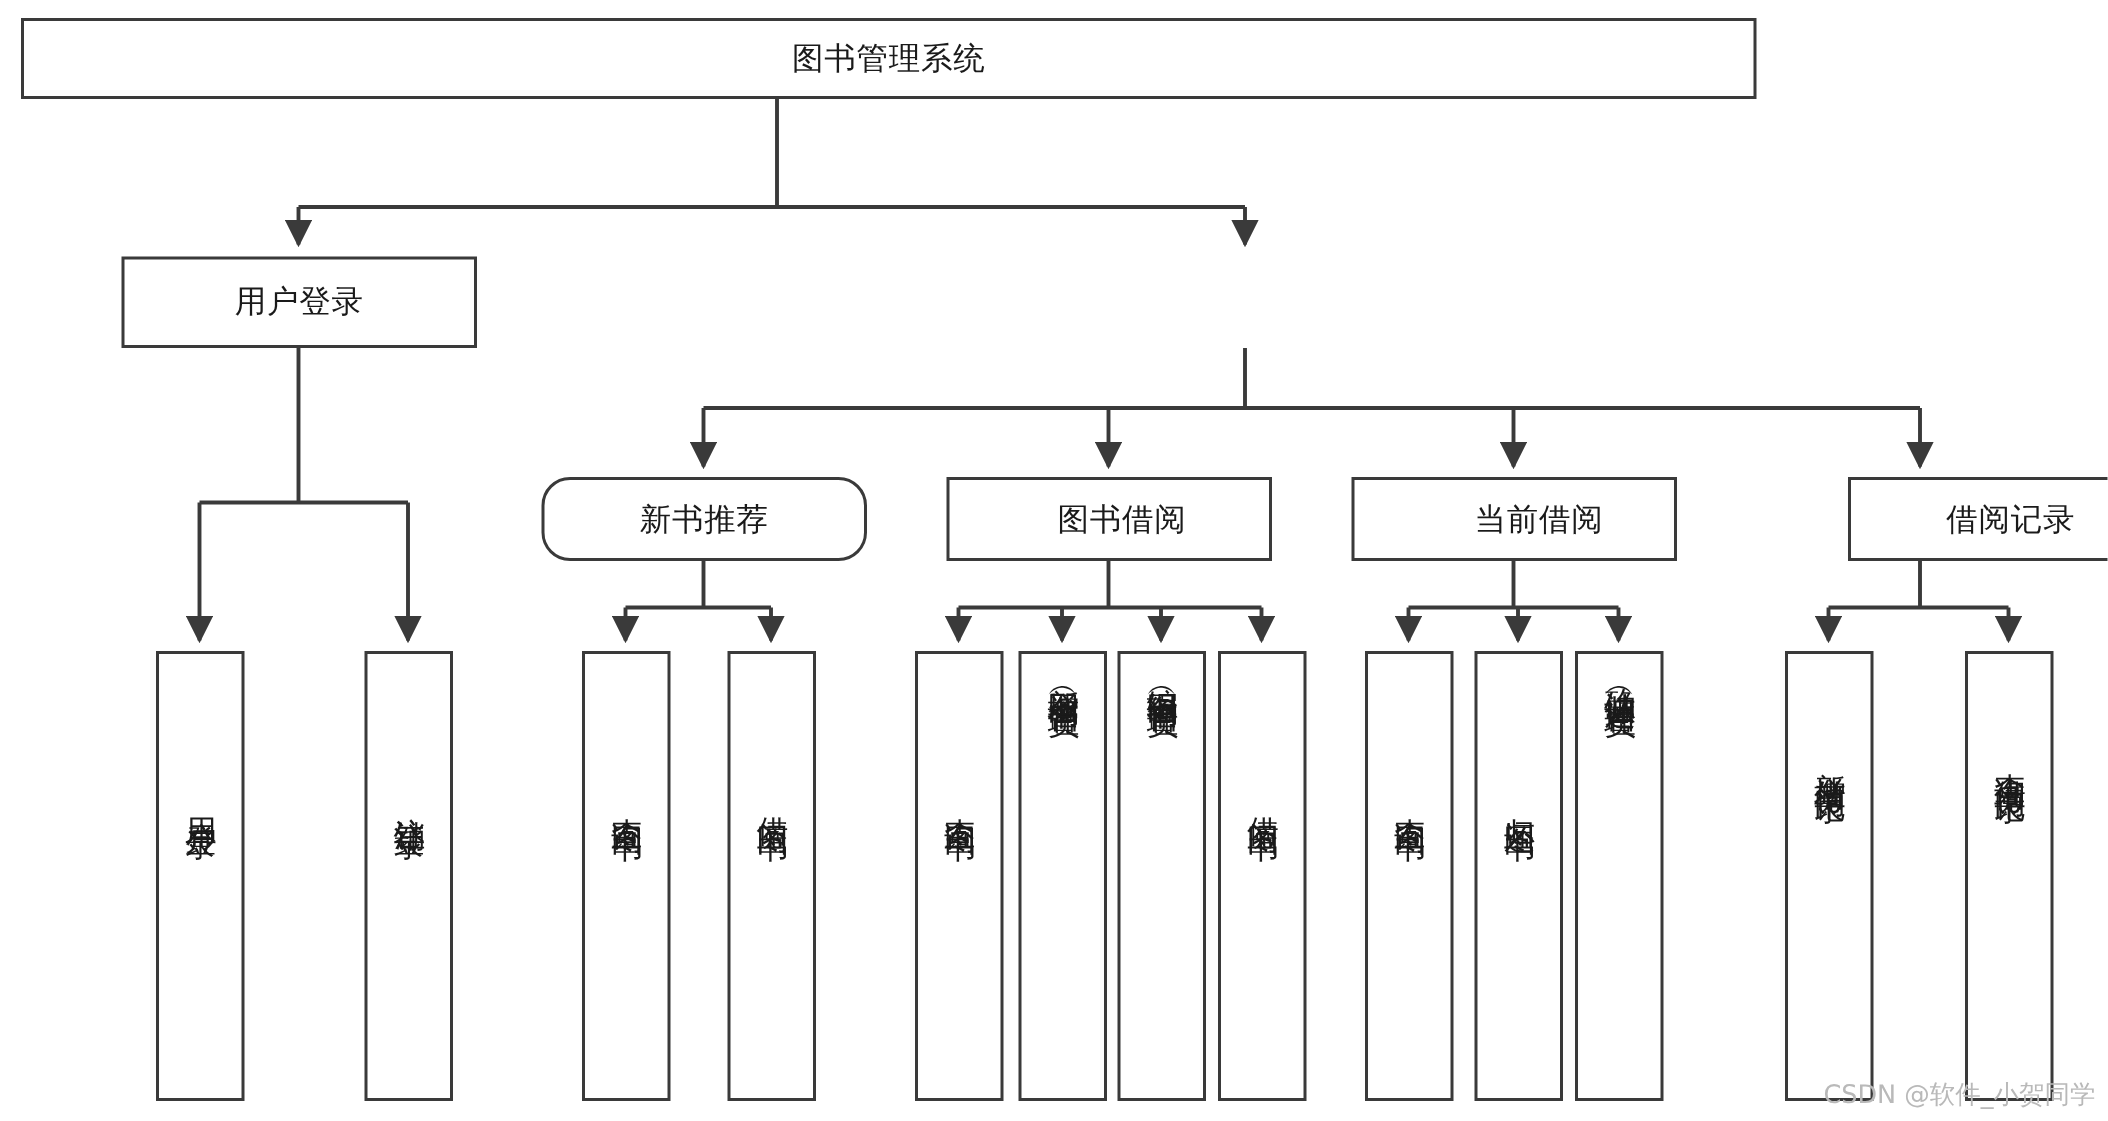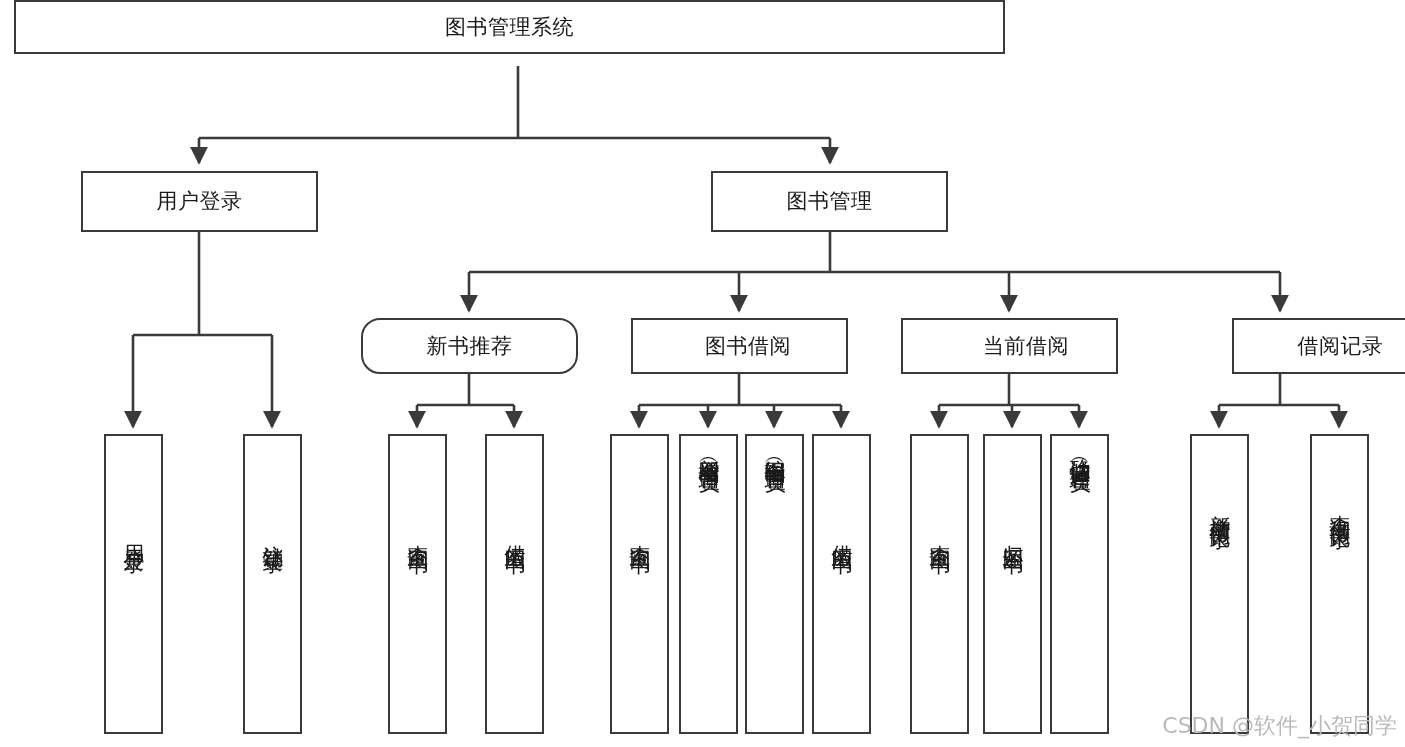--- a/index.html
+++ b/index.html
@@ -65,21 +65,21 @@
   .node.vert.pad-mid {
     padding-top: 62px;
   }
   .node.vert.pad-big {
     padding-top: 92px;
   }
   #watermark {
     position: absolute;
     right: 8px;
     bottom: 6px;
-    font-size: 22px;
+    font-size: 17px;
     color: #b9b9b9;
     white-space: nowrap;
     font-family: "DejaVu Sans", "Liberation Sans", sans-serif;
   }
 </style>
 </head>
 <body>
 
 <div id="diagram-root">
 
@@ -126,30 +126,27 @@
       <path d="M 1012 405 L 1012 427" marker-end="url(#arrow)"></path>
       <path d="M 1079 405 L 1079 427" marker-end="url(#arrow)"></path>
 
       <path d="M 1280 374 L 1280 405"></path>
       <path d="M 1219 405 L 1339 405"></path>
       <path d="M 1219 405 L 1219 427" marker-end="url(#arrow)"></path>
       <path d="M 1339 405 L 1339 427" marker-end="url(#arrow)"></path>
     </g>
   </svg>
 
-  <div class="node horiz" style="left:14px; top:0; width:991px; height:54px;">
+  <div class="node horiz" style="left:14px; top:12px; width:1157px; height:54px;">
     <span class="label">图书管理系统</span>
   </div>
 
   <div class="node horiz" style="left:81px; top:171px; width:237px; height:61px;">
     <span class="label">用户登录</span>
   </div>
-  <div class="node horiz" style="left:711px; top:171px; width:237px; height:61px;">
-    <span class="label">图书管理</span>
-  </div>
 
   <div class="node horiz" style="left:361px; top:318px; width:217px; height:56px;border-radius:19px;">
     <span class="label">新书推荐</span>
   </div>
   <div class="node horiz" style="left:631px; top:318px; width:217px; height:56px;padding-left:17px;">
     <span class="label">图书借阅</span>
   </div>
   <div class="node horiz" style="left:901px; top:318px; width:217px; height:56px;padding-left:33px;">
     <span class="label">当前借阅</span>
   </div>

